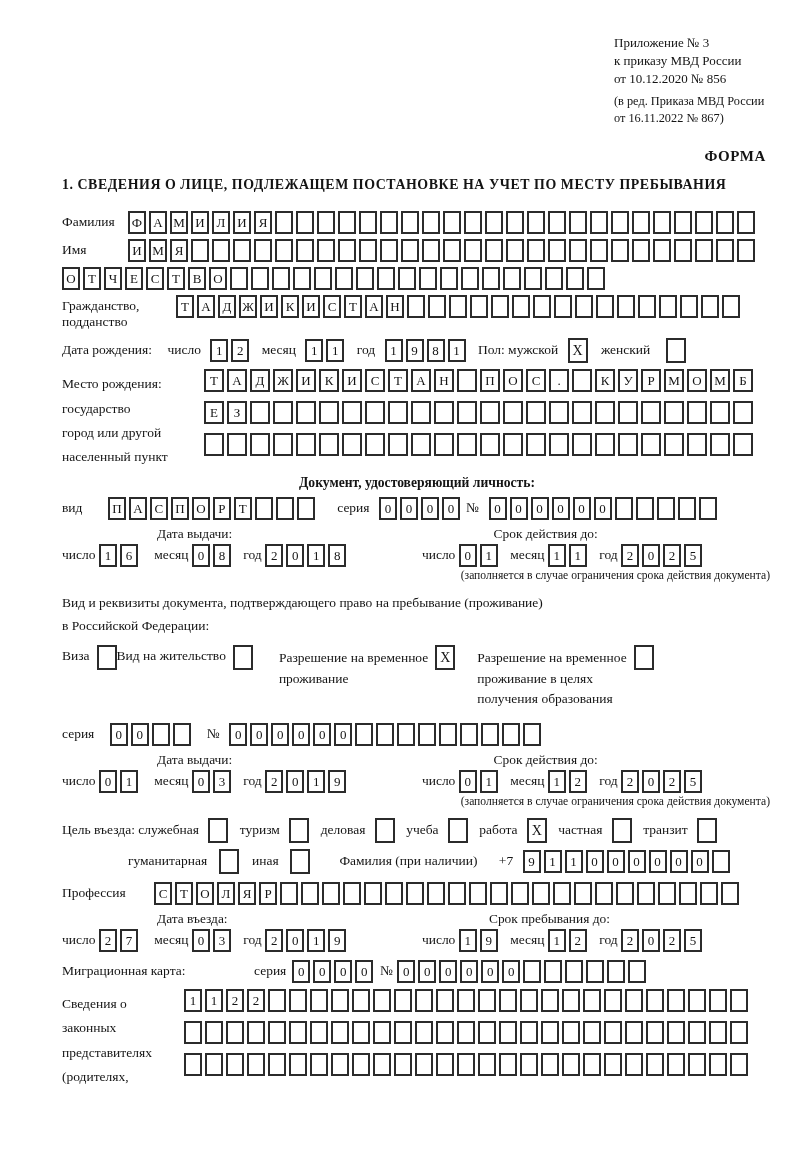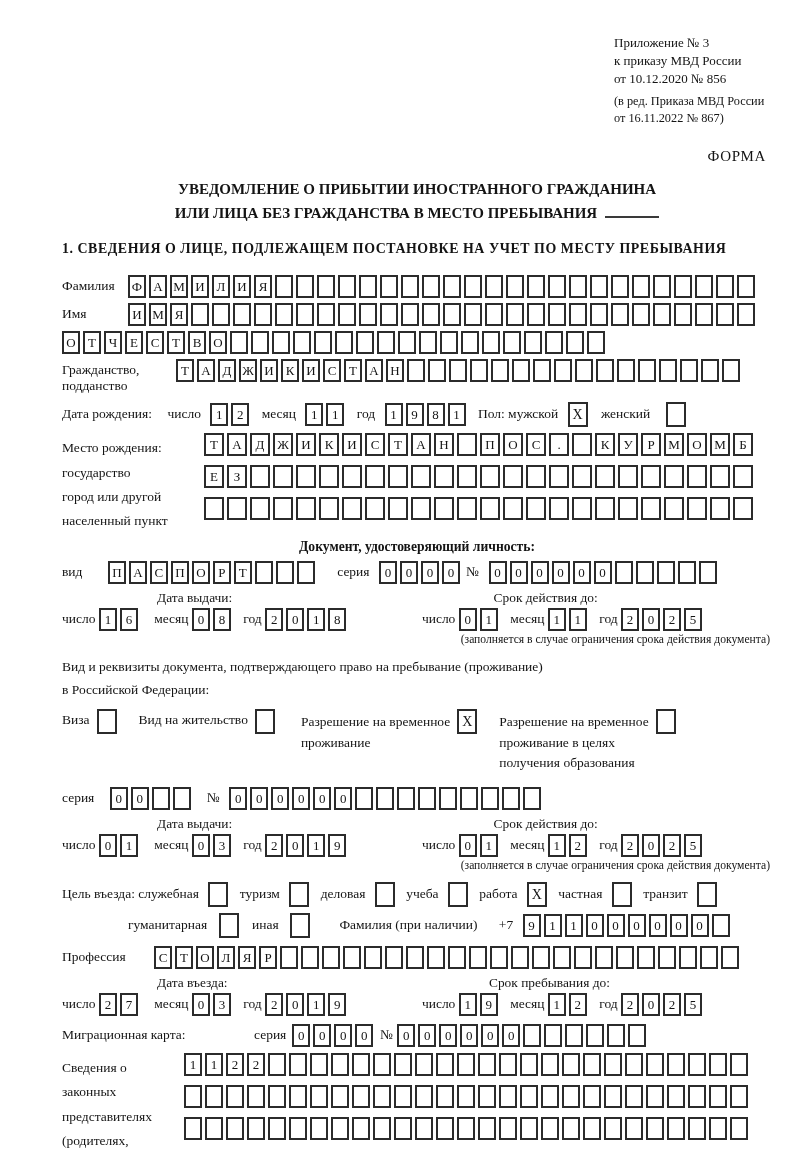--- a/index.html
+++ b/index.html
@@ -7,21 +7,21 @@
   body {
     width:800px; min-height:1163px;
     font-family:"Liberation Serif","DejaVu Serif",serif;
     font-size:13.5px; color:#141414;
   }
   .page { width:800px; min-height:1163px; padding:34px 28px 20px 62px; }
 
   
   .annex { margin-left:552px; font-size:13px; line-height:1.4; }
   .annex .edition { font-size:12.3px; margin-top:4px; line-height:1.45; }
-  .form-label { text-align:right; margin:20px 6px 12px 0; font-weight:normal; font-size:15px; letter-spacing:.6px; }
+  .form-label { text-align:right; margin:20px 6px 12px 0; font-weight:bold; font-size:15px; letter-spacing:.6px; }
 
   .title { text-align:center; font-weight:bold; font-size:15px; line-height:1.6; margin:4px 0 16px; }
   .blank-line { display:inline-block; width:54px; height:1.05em; border-bottom:2px solid #3a3a3a; margin-left:8px; vertical-align:baseline; }
 
   .sec-heading { font-weight:bold; font-size:13.9px; letter-spacing:.55px; margin:10px 0 18px; white-space:nowrap; }
 
   
   .cbox {
     display:inline-block; width:18px; height:23px; border:2px solid #2b2b2b;
     margin-right:3px; text-align:center; font-size:13px; line-height:19px;
@@ -51,21 +51,21 @@
   .daterow { margin-bottom:2px; white-space:nowrap; }
   .dgap { display:inline-block; width:66px; }
   .note-right { text-align:right; font-size:11.6px; margin:2px 2px 10px 0; }
 
   .para { margin:4px 0 2px; line-height:1.7; }
 
   .permits { display:flex; align-items:flex-start; margin:8px 0 14px; }
   .permits .checkbox { margin-left:7px; margin-top:-1px; flex:none; }
   .permits .plabel { padding-top:2px; }
   .p2line, .p3line { line-height:1.5; padding-top:2px; }
-  .permits .gap1{margin-left:22px;text-align:center;} .permits .gap2{margin-left:26px;} .permits .gap3{margin-left:22px;}
+  .permits .gap1{text-align:center;} .permits .gap2{margin-left:26px;} .permits .gap3{margin-left:22px;}
 
   .purpose-row { margin:10px 0 4px; white-space:nowrap; }
   .purpose-row .checkbox { margin:0 8px 0 6px; }
   .purpose2 { margin:6px 0 8px 66px; white-space:nowrap; }
   .purpose2 .checkbox { margin:0 10px 0 8px; }
   .phone-prefix { margin:0 6px 0 18px; }
 
   .legal { margin-top:6px; }
   .legal-labels { line-height:1.8; }
   .legal-rows .boxes { display:block; margin-bottom:9px; }
@@ -83,24 +83,20 @@
     <div>к приказу МВД России</div>
     <div>от 10.12.2020 № 856</div>
     <div class="edition">
       <div>(в ред. Приказа МВД России</div>
       <div>от 16.11.2022 № 867)</div>
     </div>
   </div>
 
   <div class="form-label">ФОРМА</div>
 
-  <div class="title">
-    <div>УВЕДОМЛЕНИЕ О ПРИБЫТИИ ИНОСТРАННОГО ГРАЖДАНИНА</div>
-    <div><span>ИЛИ ЛИЦА БЕЗ ГРАЖДАНСТВА В МЕСТО ПРЕБЫВАНИЯ</span><span class="blank-line"></span></div>
-  </div>
 
   <div class="sec-heading">1. СВЕДЕНИЯ О ЛИЦЕ, ПОДЛЕЖАЩЕМ ПОСТАНОВКЕ НА УЧЕТ ПО МЕСТУ ПРЕБЫВАНИЯ</div>
 
   <div class="frow">
     <span class="flabel w-sm">Фамилия</span>
     <span class="boxes"><span class="cbox">Ф</span><span class="cbox">А</span><span class="cbox">М</span><span class="cbox">И</span><span class="cbox">Л</span><span class="cbox">И</span><span class="cbox">Я</span><span class="cbox"></span><span class="cbox"></span><span class="cbox"></span><span class="cbox"></span><span class="cbox"></span><span class="cbox"></span><span class="cbox"></span><span class="cbox"></span><span class="cbox"></span><span class="cbox"></span><span class="cbox"></span><span class="cbox"></span><span class="cbox"></span><span class="cbox"></span><span class="cbox"></span><span class="cbox"></span><span class="cbox"></span><span class="cbox"></span><span class="cbox"></span><span class="cbox"></span><span class="cbox"></span><span class="cbox"></span><span class="cbox"></span></span>
   </div>
 
   <div class="frow">
     <span class="flabel w-sm">Имя</span>

